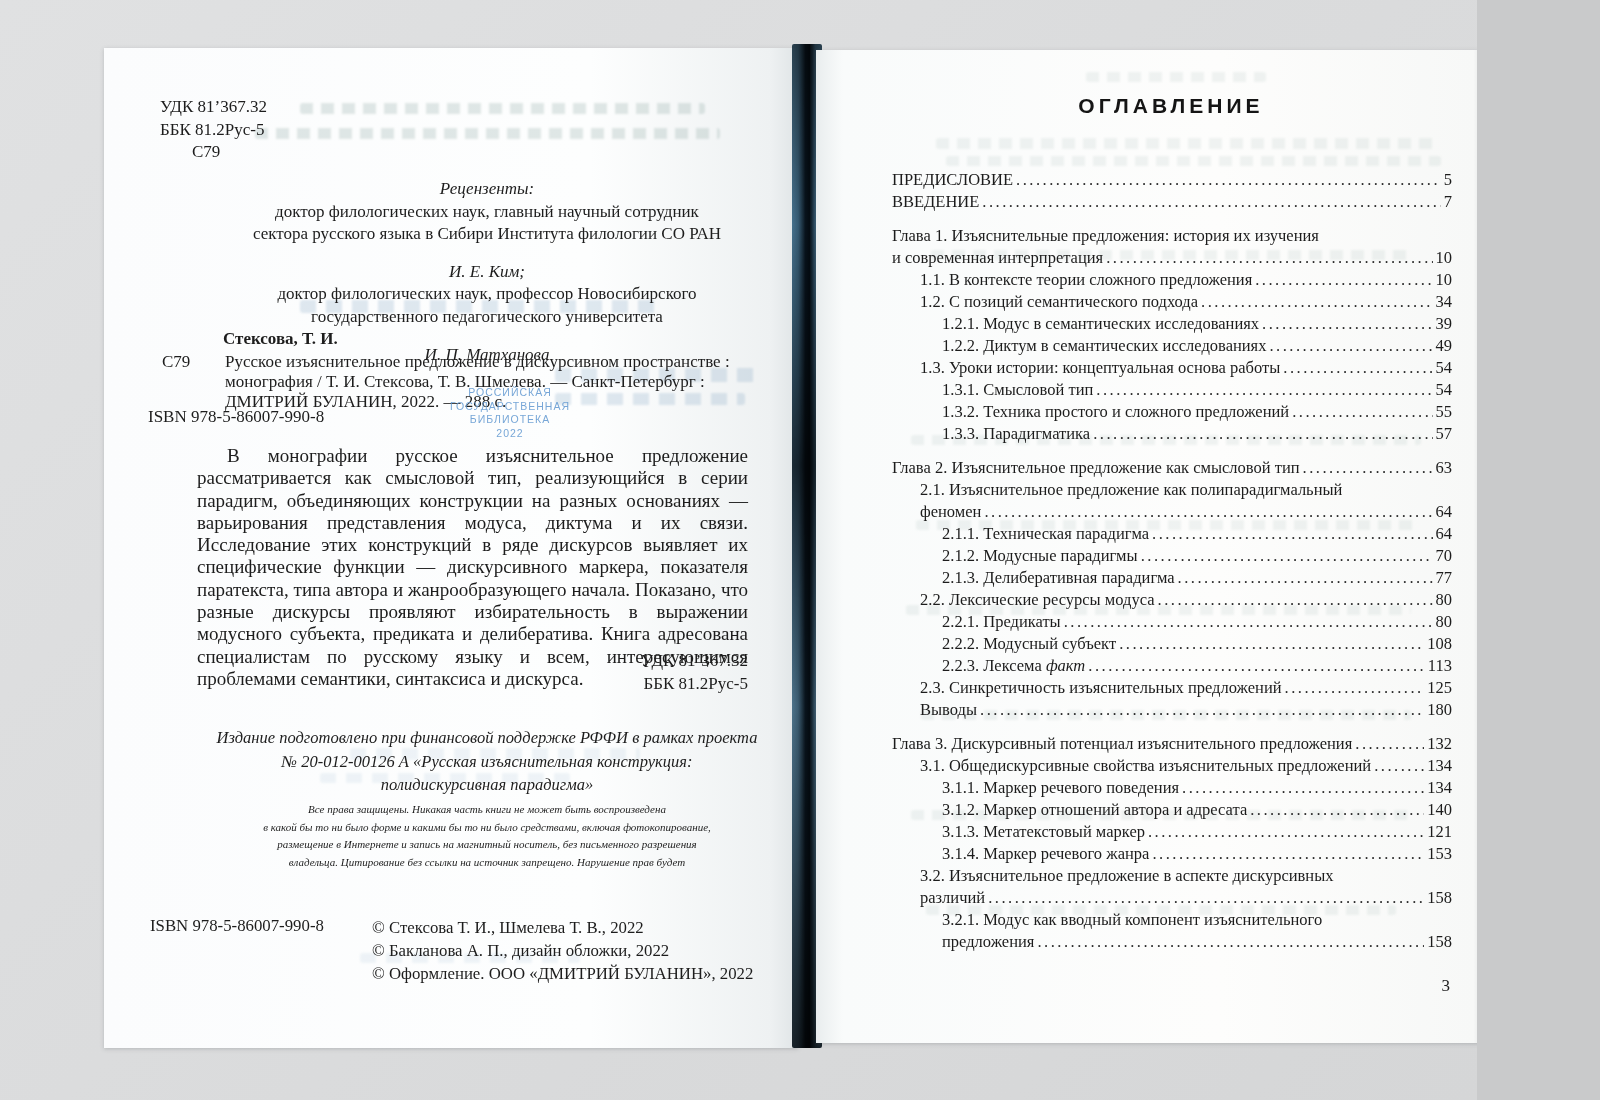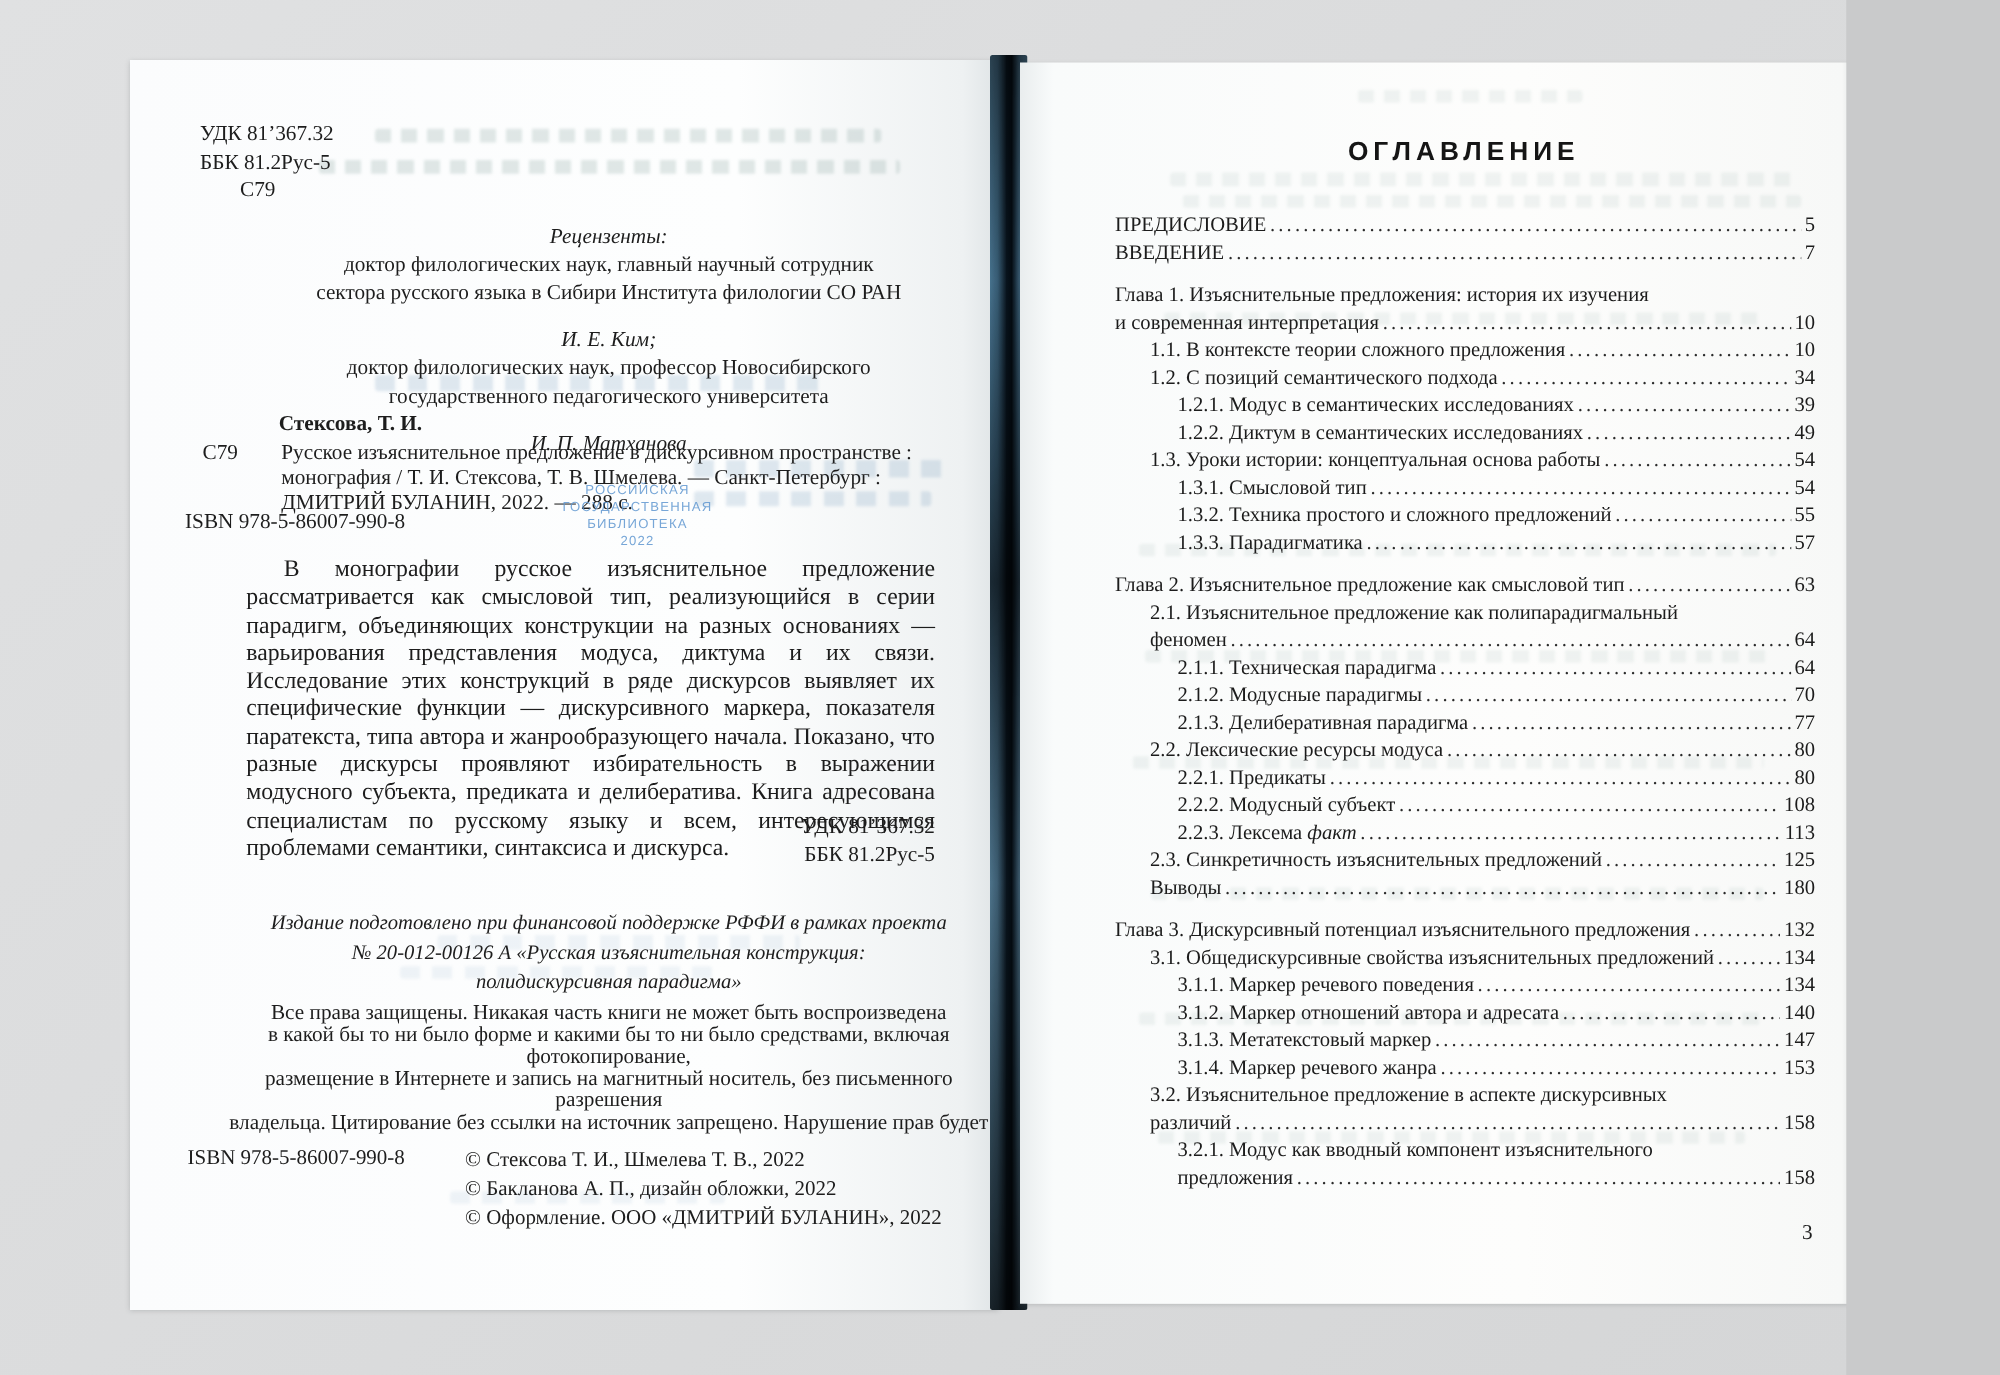--- a/index.html
+++ b/index.html
@@ -43,27 +43,27 @@
     font-family:"Liberation Sans","DejaVu Sans",sans-serif;
     font-size:10.5px;line-height:13.5px;letter-spacing:1px;
     color:rgba(95,150,208,.85);
   }
   .annotation{
     left:197px;top:445px;width:551px;font-size:19px;line-height:22.3px;
     text-align:justify;text-indent:30px;
   }
   .udk-repeat{left:448px;top:650px;width:300px;text-align:right;font-size:17px;line-height:22.5px;}
   .funding{left:172px;top:726px;width:630px;text-align:center;font-size:16.5px;line-height:23.5px;font-style:italic;}
-  .rights{left:172px;top:801px;width:630px;text-align:center;font-size:17px;line-height:17.6px;}
+  .rights{left:172px;top:801px;width:630px;text-align:center;font-size:11px;line-height:17.6px;font-style:italic;}
   .isbn-bottom{left:150px;top:916px;font-size:16.8px;}
   .copyrights{left:372px;top:916px;font-size:16.8px;line-height:23px;}
 
   
   .toc-title{
-    left:892px;top:110px;width:558px;text-align:center;
+    left:892px;top:94px;width:558px;text-align:center;
     font-family:"Liberation Sans","DejaVu Sans",sans-serif;
     font-size:21px;font-weight:bold;letter-spacing:4px;color:#151515;
   }
   .toc{left:892px;top:169px;width:560px;font-size:16.5px;line-height:22px;color:#1c1c1c;}
   .toc-entry.gap{margin-top:12px;}
   .toc-entry.gap-lg{}
   .toc-entry.lvl1{padding-left:28px;}
   .toc-entry.lvl2{padding-left:50px;}
   .toc-row{display:flex;align-items:baseline;}
   .toc-text{white-space:nowrap;margin-right:3px;}
@@ -358,21 +358,21 @@
         <div class="toc-row">
           <span class="toc-text">3.1.2. Маркер отношений автора и адресата</span>
           <span class="toc-dots"></span>
           <span class="toc-page">140</span>
         </div>
       </div>
       <div class="toc-entry lvl2">
         <div class="toc-row">
           <span class="toc-text">3.1.3. Метатекстовый маркер</span>
           <span class="toc-dots"></span>
-          <span class="toc-page">147</span>
+          <span class="toc-page">121</span>
         </div>
       </div>
       <div class="toc-entry lvl2">
         <div class="toc-row">
           <span class="toc-text">3.1.4. Маркер речевого жанра</span>
           <span class="toc-dots"></span>
           <span class="toc-page">153</span>
         </div>
       </div>
       <div class="toc-entry lvl1">

